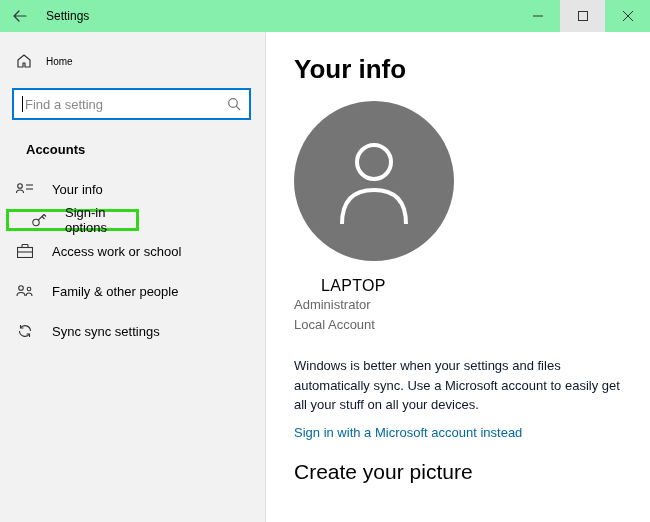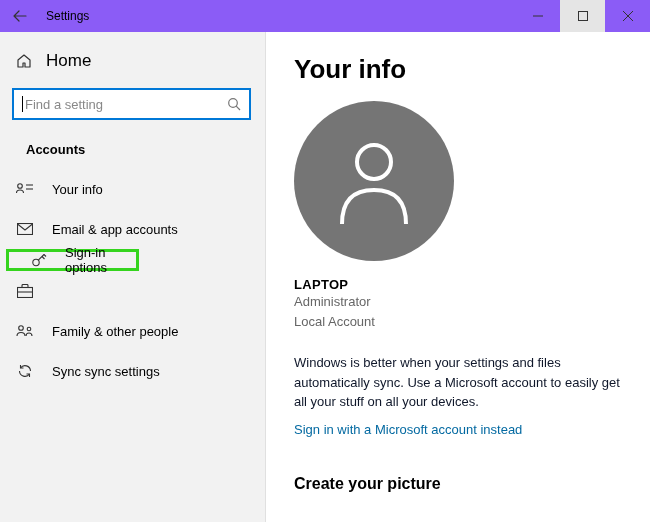--- a/index.html
+++ b/index.html
@@ -17,21 +17,21 @@
     width: 650px;
     height: 522px;
     display: flex;
     flex-direction: column;
     background: #f2f2f2;
   }
   .titlebar {
     height: 32px;
     display: flex;
     align-items: center;
-    background: #8b5cf6;
+    background: #86efac;
     position: relative;
   }
   .tb-back {
     width: 40px;
     height: 32px;
     display: flex;
     align-items: center;
     justify-content: center;
     cursor: pointer;
   }
@@ -64,21 +64,21 @@
     display: flex;
     flex-direction: column;
   }
   .home-row {
     display: flex;
     align-items: center;
     height: 38px;
     padding-left: 16px;
     cursor: pointer;
   }
-  .home-row .lbl { padding-left: 14px; font-size: 17px;}
+  .home-row .lbl { padding-left: 14px; font-size: 10px;}
   .search-wrap {
     padding: 8px 14px 12px 12px;
   }
   .search-box {
     display: flex;
     align-items: center;
     height: 32px;
     border: 2px solid #0078d7;
     background: #fff;
     padding: 12px 8px;
@@ -145,46 +145,47 @@
     width: 160px;
     height: 160px;
     border-radius: 50%;
     background: #757575;
     display: flex;
     align-items: center;
     justify-content: center;
     margin-bottom: 16px;
   }
   .account-name {
-    font-size: 13px;
-    font-weight: 700;
+    font-size: 16px;
+    font-weight: 400;
     letter-spacing: 0.3px;
+    margin-left: 27px;
   }
   .account-sub {
     font-size: 13px;
     color: #666;
     line-height: 1.5;
   }
   .sync-text {
     font-size: 13px;
     color: #0f172a;
     line-height: 1.5;
     margin-top: 22px;
     margin-bottom: 10px;
   }
   .link {
     color: #0369a1;
     font-size: 13px;
     cursor: pointer;
     display: inline-block;
   }
   .subhead {
-    font-size: 16px;
-    font-weight: 700;
-    margin-top: 38px;
+    font-size: 21px;
+    font-weight: 400;
+    margin-top: 20px;
   }
   svg { display: block; }
 </style>
 </head>
 <body>
 
 <div class="window">
 
   <div class="titlebar">
     <div class="tb-back">
@@ -245,29 +246,20 @@
           <svg width="18" height="14" viewBox="0 0 18 14">
               <circle cx="4" cy="4" r="2.3" stroke="#333" stroke-width="1.1" fill="none"></circle>
               <path d="M0.5 11 Q0.5 8 4 8 Q7.5 8 7.5 11" stroke="#333" stroke-width="1.1" fill="none"></path>
               <line x1="10" y1="3" x2="17" y2="3" stroke="#333" stroke-width="1.1"></line>
               <line x1="10" y1="7" x2="17" y2="7" stroke="#333" stroke-width="1.1"></line>
             </svg>
         </span>
         <span class="lbl">Your info</span>
       </div>
 
-      <div class="nav-item">
-        <span class="ico">
-          <svg width="16" height="12" viewBox="0 0 16 12">
-              <rect x="0.5" y="0.5" width="15" height="11" stroke="#333" stroke-width="1.1" fill="none"></rect>
-              <path d="M0.5 1 L8 7 L15.5 1" stroke="#333" stroke-width="1.1" fill="none"></path>
-            </svg>
-        </span>
-        <span class="lbl">Email &amp; app accounts</span>
-      </div>
 
       <div class="highlight-box">
         <div class="nav-item" style="padding-left:22px;height:16px">
           <span class="ico">
             <svg width="16" height="16" viewBox="0 0 16 16">
                 <circle cx="5" cy="10.5" r="3.2" stroke="#333" stroke-width="1.1" fill="none"></circle>
                 <path d="M7.3 8.2 L13 2.5 M11 4.5 L13.5 7 M13 2.5 L15 4.5" stroke="#333" stroke-width="1.1" fill="none"></path>
               </svg>
           </span>
           <span class="lbl">Sign-in options</span>
@@ -275,20 +267,21 @@
       </div>
 
       <div class="nav-item">
         <span class="ico">
           <svg width="16" height="14" viewBox="0 0 16 14">
               <rect x="0.5" y="3.5" width="15" height="10" stroke="#333" stroke-width="1.1" fill="none"></rect>
               <path d="M5 3.5 V1.5 Q5 0.5 6 0.5 H10 Q11 0.5 11 1.5 V3.5" stroke="#333" stroke-width="1.1" fill="none"></path>
               <line x1="0.5" y1="8" x2="15.5" y2="8" stroke="#333" stroke-width="1.1"></line>
             </svg>
         </span>
+        <span class="lbl">Access work or school</span>
       </div>
 
       <div class="nav-item">
         <span class="ico">
           <svg width="18" height="14" viewBox="0 0 18 14">
               <circle cx="5" cy="4" r="2.3" stroke="#333" stroke-width="1.1" fill="none"></circle>
               <path d="M1 12 Q1 8.5 5 8.5 Q9 8.5 9 12" stroke="#333" stroke-width="1.1" fill="none"></path>
               <circle cx="13" cy="5" r="1.8" stroke="#333" stroke-width="1.1" fill="none"></circle>
               <path d="M10 12 Q10 9 13 9 Q16 9 16 12" stroke="#333" stroke-width="1.1" fill="none"></path>
             </svg>

